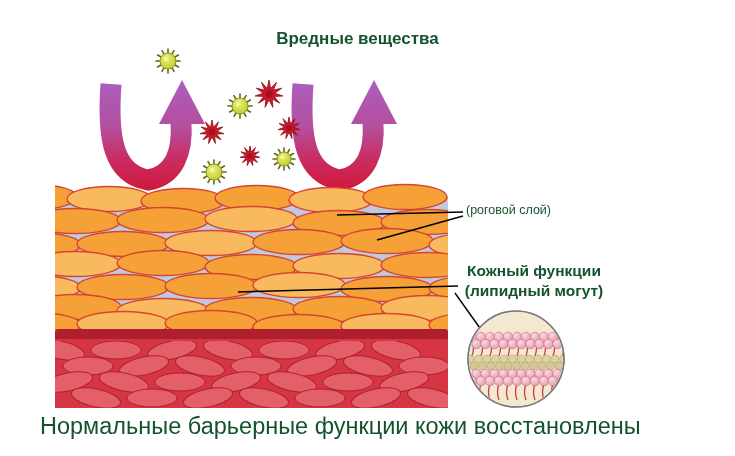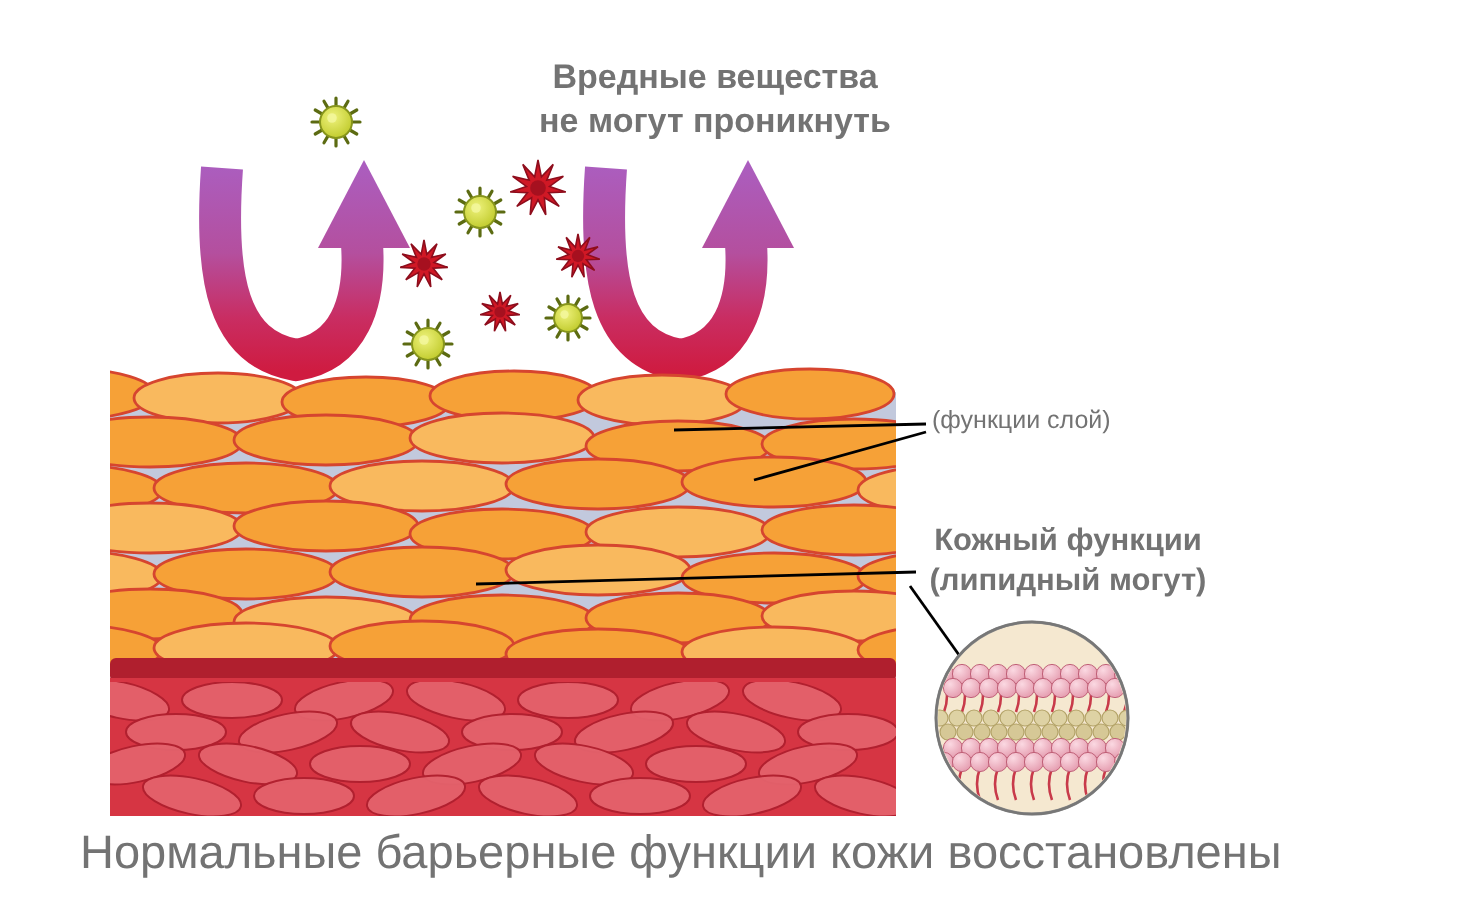--- a/index.html
+++ b/index.html
@@ -1,18 +1,18 @@
 <!DOCTYPE html>
 <html><head>
 <meta charset="utf-8">
 <style>
   html,body{margin:0;padding:0;background:#ffffff;width:735px;height:456px;overflow:hidden;}
   .stage{position:relative;width:735px;height:456px;font-family:"Liberation Sans",sans-serif;background:#fff;}
   #scene{position:absolute;left:0;top:0;width:735px;height:456px;}
-  .label{position:absolute;color:#737373;font-family:"Liberation Sans",sans-serif;}
+  .label{position:absolute;color:#14532d;font-family:"Liberation Sans",sans-serif;}
   .top-caption{left:250px;top:28px;width:215px;text-align:center;font-weight:bold;font-size:17px;line-height:1.3;}
   .corneo-label{left:466px;top:202px;text-align:left;}
   .corneo-title{font-weight:bold;font-size:15.5px;}
   .corneo-sub{font-size:12.5px;margin-top:1px;}
   .barrier-label{left:450px;top:261px;width:168px;text-align:center;font-weight:bold;font-size:15.5px;line-height:1.28;}
   .bottom-caption{left:40px;top:413px;width:695px;text-align:left;font-weight:normal;font-size:23.5px;}
 </style>
 </head>
 <body>
 
@@ -314,25 +314,24 @@
           <circle cx="544" cy="381" r="4.8" fill="url(#headGrad)" stroke="#c06078" stroke-width="0.5"></circle>
           <circle cx="553" cy="381" r="4.8" fill="url(#headGrad)" stroke="#c06078" stroke-width="0.5"></circle>
           <circle cx="562" cy="381" r="4.8" fill="url(#headGrad)" stroke="#c06078" stroke-width="0.5"></circle>
         </g>
       <circle cx="516" cy="359" r="48" fill="none" stroke="#777" stroke-width="1.2"></circle>
     </g>
   </svg>
 
   <div class="label top-caption">
     <div>Вредные вещества</div>
-    <div>не могут проникнуть</div>
   </div>
 
   <div class="label corneo-label">
-    <div class="corneo-sub">(функции слой)</div>
+    <div class="corneo-sub">(роговой слой)</div>
   </div>
 
   <div class="label barrier-label">
     <div>Кожный функции</div>
     <div>(липидный могут)</div>
   </div>
 
   <div class="label bottom-caption">Нормальные барьерные функции кожи восстановлены</div>
 </div>
 

